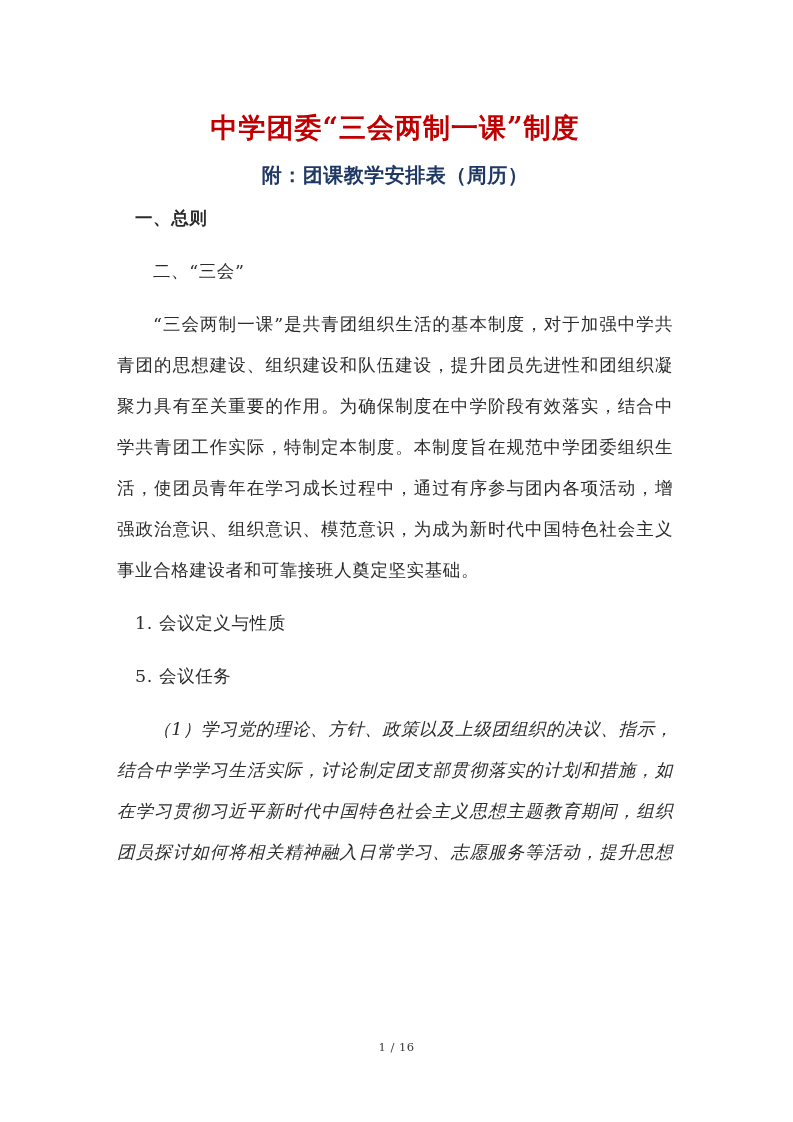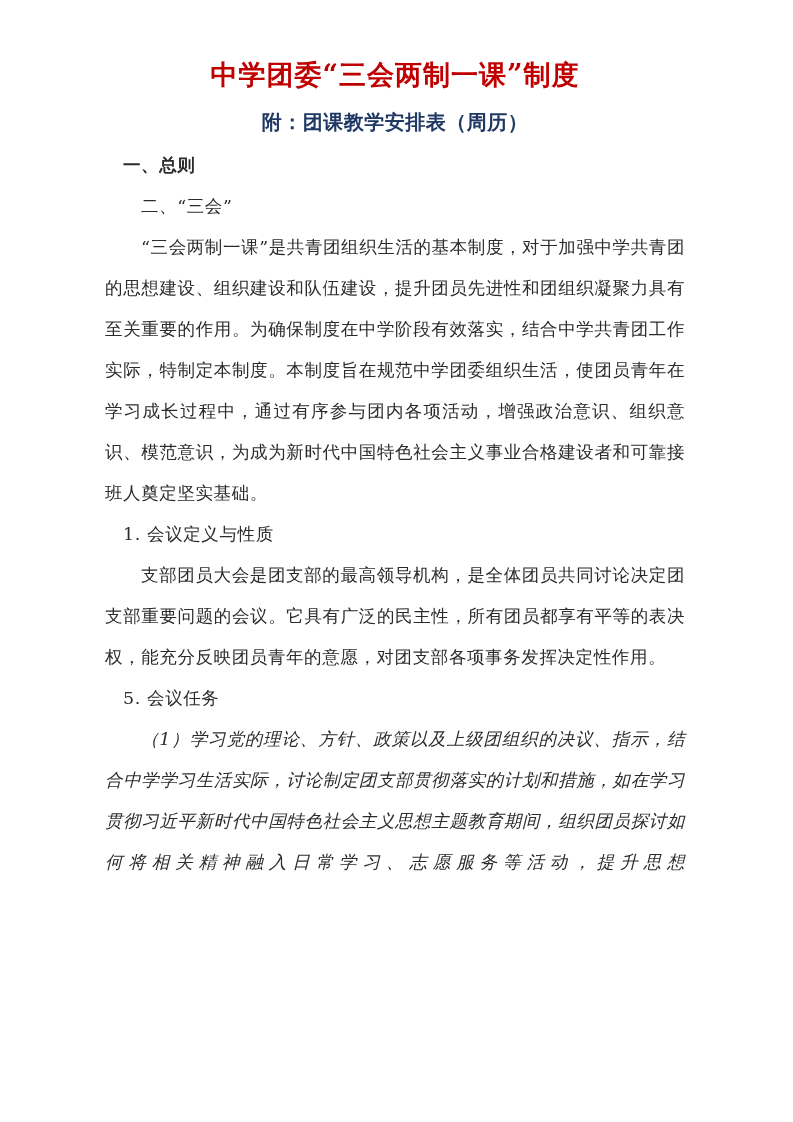--- a/index.html
+++ b/index.html
@@ -20,21 +20,21 @@
   .content {
     position: absolute;
     left: 105px;
     top: 0;
     width: 580px;
   }
 
   
   .doc-title {
     margin: 0;
-    padding-top: 55px;
+    padding-top: 108px;
     text-align: center;
     color: #C00000;
     font-size: 27px;
     font-weight: bold;
     letter-spacing: 1px;
     line-height: 40px;
     font-family: "DejaVu Serif", "Liberation Serif", serif;
   }
 
   .doc-subtitle {
@@ -44,21 +44,21 @@
     color: #1F3864;
     font-size: 20px;
     font-weight: bold;
     letter-spacing: 0.5px;
     line-height: 26px;
     font-family: "DejaVu Serif", "Liberation Serif", serif;
   }
 
   
   .para {
-    margin: 0;
+    margin: 12px;
     color: #2b2b2b;
     font-size: 17.5px;
     line-height: 41px;
     text-align: justify;
     text-justify: inter-character;
     letter-spacing: 0.6px;
     font-family: "DejaVu Serif", "Liberation Serif", serif;
   }
 
   .para.justify-all {
@@ -101,22 +101,22 @@
 
     <p class="para indent-1 heading-major spacer-top-1">一、总则</p>
 
     <p class="para indent-2">二、“三会”</p>
 
     <p class="para indent-2">“三会两制一课”是共青团组织生活的基本制度，对于加强中学共青团的思想建设、组织建设和队伍建设，提升团员先进性和团组织凝聚力具有至关重要的作用。为确保制度在中学阶段有效落实，结合中学共青团工作实际，特制定本制度。本制度旨在规范中学团委组织生活，使团员青年在学习成长过程中，通过有序参与团内各项活动，增强政治意识、组织意识、模范意识，为成为新时代中国特色社会主义事业合格建设者和可靠接班人奠定坚实基础。</p>
 
 
     <p class="para indent-1">1. 会议定义与性质</p>
 
-    <p class="para indent-2">支部团员大会是团支部的最高领导机构，是全体团员共同讨论决定团支部重要问题的会议。它具有广泛的民主性，所有团员都享有平等的表决权，能充分反映团员青年的意愿，对团支部各项事务发挥决定性作用。</p>
 
     <p class="para indent-1">5. 会议任务</p>
 
     <p class="para indent-2 justify-all">（1）学习党的理论、方针、政策以及上级团组织的决议、指示，结合中学学习生活实际，讨论制定团支部贯彻落实的计划和措施，如在学习贯彻习近平新时代中国特色社会主义思想主题教育期间，组织团员探讨如何将相关精神融入日常学习、志愿服务等活动，提升思想</p>
 
   </div>
 
+  <div class="page-footer">1 / 16</div>
 
 </div>
 
 </body></html>

